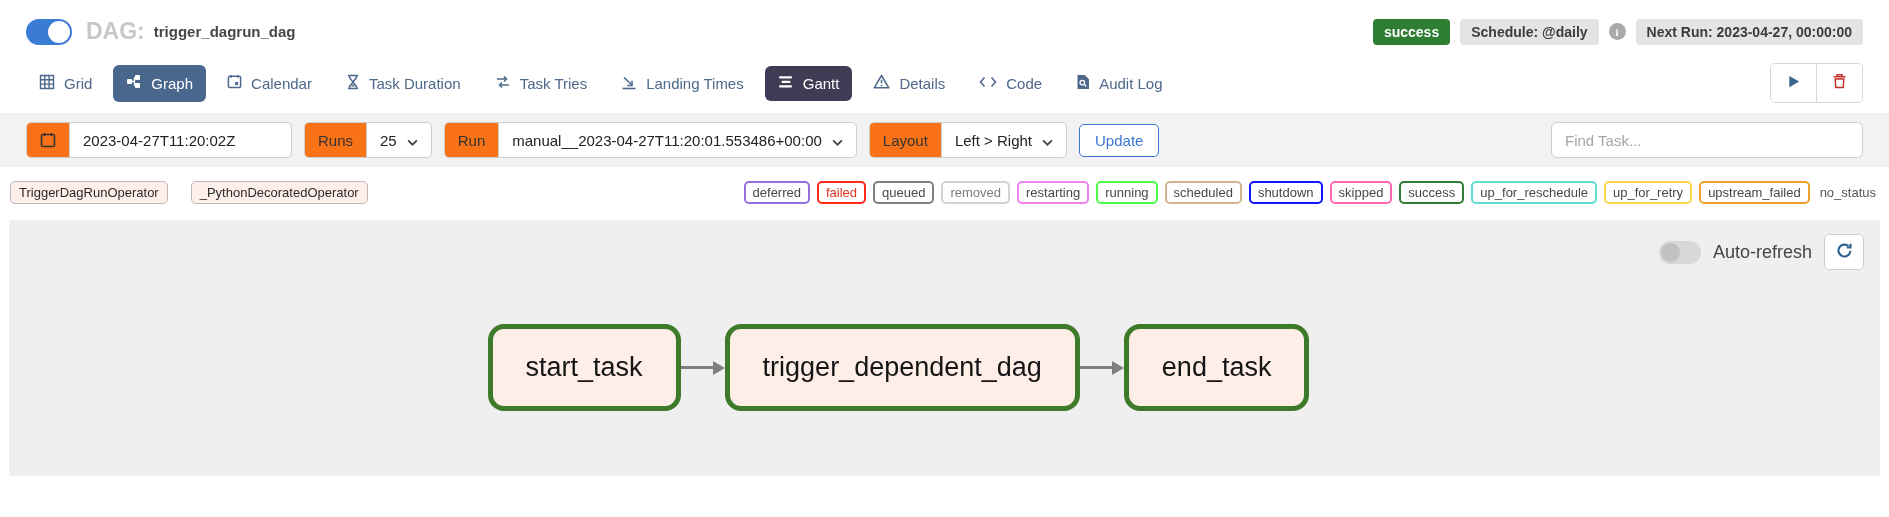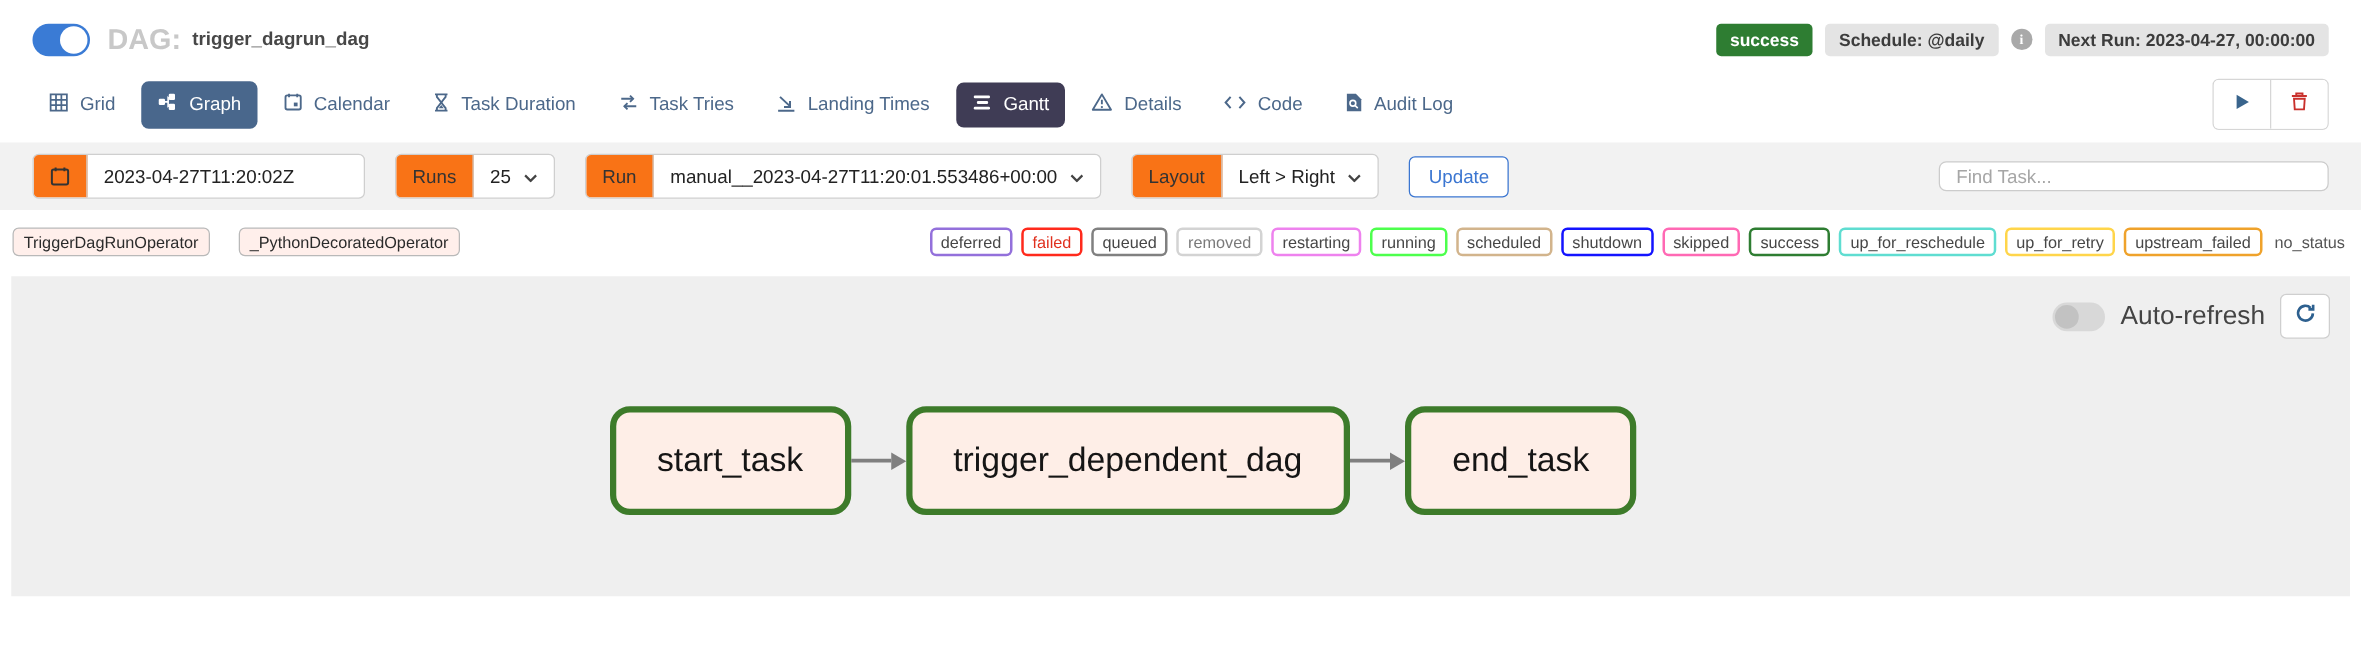--- a/index.html
+++ b/index.html
@@ -22,42 +22,42 @@
   .tabbar { display:flex; align-items:center; padding:12px 26px 10px 26px; gap:8px; }
   .tab { display:flex; align-items:center; gap:9px; color:#4c688a; font-size:15px; padding:9px 13px; border-radius:6px; cursor:pointer; white-space:nowrap; }
   .tab svg { flex:none; }
   .tab.active { background:#49678c; color:#fff; }
   .tab.dark { background:#3f3c55; color:#fff; }
   .actions-group { margin-left:auto; display:flex; border:1px solid #d6d6d6; border-radius:5px; overflow:hidden; background:#fff; }
   .action-btn { padding:9px 15px; display:flex; align-items:center; cursor:pointer; background:#fff; }
   .action-btn + .action-btn { border-left:1px solid #d6d6d6; }
 
   
-  .filter-bar { background:#f2f2f2; display:flex; align-items:center; padding:9px 26px; gap:24px; }
+  .filter-bar { background:#f2f2f2; display:flex; align-items:center; padding:9px 26px; gap:12px; }
   .input-group { display:flex; align-items:stretch; border:1px solid #cfcfcf; border-radius:5px; background:#fff; overflow:hidden; height:36px; }
   .addon { background:#f97316; border-right:1px solid #cfcfcf; display:flex; align-items:center; padding:0 13px; font-size:15px; color:#333; }
   .field { display:flex; align-items:center; gap:10px; padding:0 13px; font-size:15px; color:#222; cursor:pointer; }
   .field input { border:none; outline:none; font-size:15px; color:#222; font-family:"Liberation Sans", sans-serif; width:195px; background:transparent; }
   .btn-update { background:#fff; border:1px solid #3b76d1; color:#3b76d1; font-size:15px; padding:7px 15px; border-radius:5px; cursor:pointer; font-family:"Liberation Sans", sans-serif; }
-  .find-task { margin-left:auto; width:312px; height:24px; border:1px solid #ccc; border-radius:6px; padding:0 13px; font-size:15px; font-family:"Liberation Sans", sans-serif; color:#0f172a; outline:none; }
+  .find-task { margin-left:auto; width:312px; height:36px; border:1px solid #ccc; border-radius:6px; padding:0 13px; font-size:15px; font-family:"Liberation Sans", sans-serif; color:#0f172a; outline:none; }
   .find-task::placeholder { color:#a6a6a6; }
 
   
   .legend-row { display:flex; align-items:flex-start; padding:14px 10px 10px 10px; gap:23px; }
   .op-badge { border:1px solid #b9b9b9; border-radius:5px; padding:3px 8px; font-size:13px; color:#2b2b2b; white-space:nowrap; }
   .legend-right { margin-left:auto; display:flex; align-items:center; gap:7px; }
   .status-badge { background:#fff; border:2px solid #999; border-radius:5px; padding:2px 7px; font-size:13px; color:#474747; white-space:nowrap; }
   .no-status { font-size:13px; color:#555; padding:2px 3px; white-space:nowrap; }
 
   
   .graph-panel { margin:6px 9px 0 9px; height:256px; background:#efefef; position:relative; }
   .panel-controls { position:absolute; top:14px; right:16px; display:flex; align-items:center; gap:12px; }
   .auto-toggle { width:42px; height:23px; border-radius:12px; background:#d8d8d8; position:relative; cursor:pointer; }
   .auto-toggle .knob { position:absolute; top:2px; left:2px; width:19px; height:19px; border-radius:50%; background:#c2c2c2; }
-  .auto-label { font-size:21px; color:#444; }
+  .auto-label { font-size:18px; color:#444; }
   .refresh-btn { width:40px; height:36px; background:#fff; border:1px solid #cfcfcf; border-radius:5px; display:flex; align-items:center; justify-content:center; cursor:pointer; }
 
   .nodes-row { position:absolute; top:104px; left:0; right:0; display:flex; justify-content:center; align-items:center; transform:translateX(-46px); }
   .task-node { border:5px solid #3d7b2a; background:#feeee7; border-radius:16px; padding:23px 33px; font-size:27px; color:#151515; white-space:nowrap; cursor:pointer; }
   .edge { display:flex; align-items:center; }
   .edge-line { width:32px; height:3px; background:#7f7f7f; }
   .edge-head { width:0; height:0; border-top:7px solid transparent; border-bottom:7px solid transparent; border-left:12px solid #7f7f7f; }
 </style>
 </head>
 <body>

